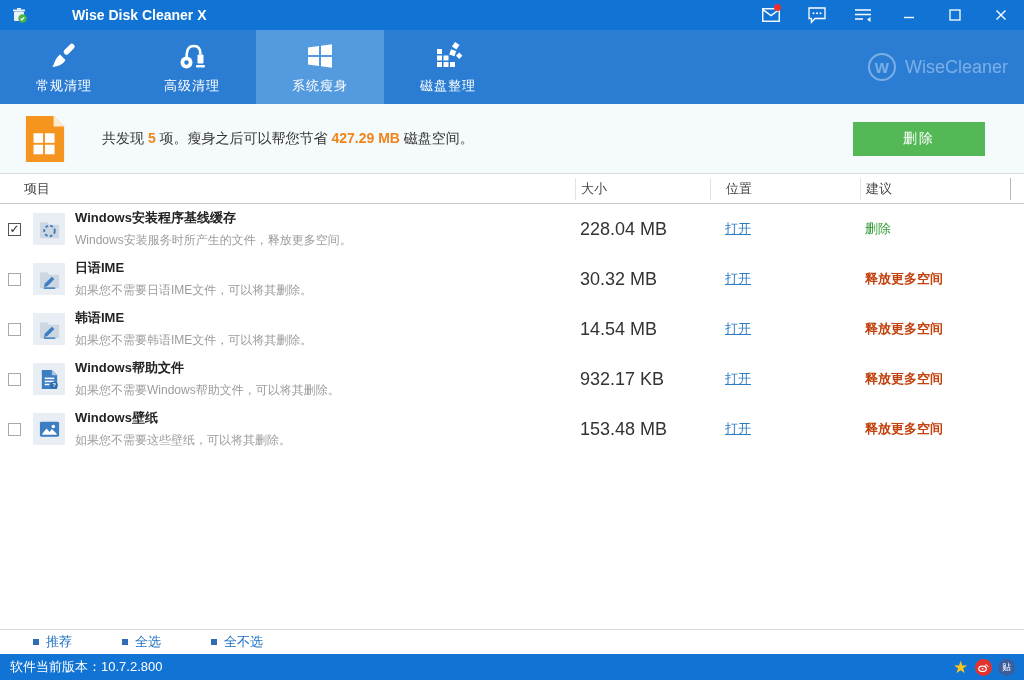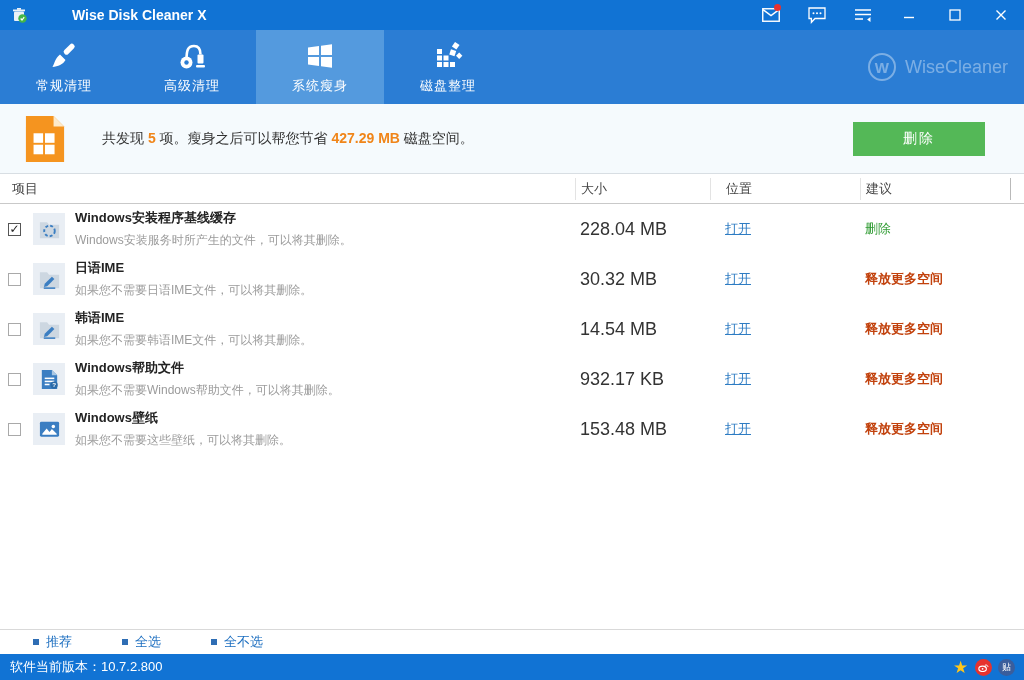--- a/index.html
+++ b/index.html
@@ -40,21 +40,21 @@
   .banner-text { margin-left:36px; font-size:14px; color:#333; }
   .orange { color:#f08519; font-weight:bold; }
   .delete-btn { position:absolute; right:39px; top:18px; width:132px; height:34px;
     background:#54b857; color:#fff; border:none; font-size:14px; letter-spacing:2px;
     font-family:inherit; cursor:pointer; }
 
   
   .thead { height:30px; display:flex; align-items:center; border-bottom:1px solid #c9c9c9;
     font-size:13px; color:#444; flex:0 0 auto; background:#fff; }
   .th { height:22px; display:flex; align-items:center; }
-  .th-item { width:575px; padding-left:12px; }
+  .th-item { width:575px; padding-left:24px; }
   .th-size { width:135px; padding-left:5px; border-left:1px solid #e3e3e3; }
   .th-loc  { width:150px; padding-left:15px; border-left:1px solid #e3e3e3; }
   .th-sug  { width:150px; padding-left:5px; border-left:1px solid #e3e3e3; }
   .th-fill { flex:1; height:22px; border-left:1px solid #b9b9b9; }
 
   .tbody { flex:0 0 auto; }
   .row { height:50px; display:flex; }
   .cell { display:flex; align-items:center; }
   .cell-item { width:575px; }
   .checkbox { width:13px; height:13px; border:1px solid #a9a9a9; background:#fff;
@@ -248,21 +248,21 @@
         <div class="cell cell-item">
           <span class="checkbox checked">✓</span>
           <span class="icon-tile">
             <svg viewBox="0 0 24 24" width="23" height="23">
               <path fill="#cdd7e1" d="M2 4.5 h7.5 l2 2.5 H22 v14 H2z"></path>
               <circle cx="12" cy="13.5" r="5.5" fill="none" stroke="#3b7ec2" stroke-width="2" stroke-dasharray="3 2.2"></circle>
             </svg>
           </span>
           <div class="row-text">
             <div class="row-title">Windows安装程序基线缓存</div>
-            <div class="row-desc">Windows安装服务时所产生的文件，可以将其删除。</div>
+            <div class="row-desc">Windows安装服务时所产生的文件，释放更多空间。</div>
           </div>
         </div>
         <div class="cell cell-size">228.04 MB</div>
         <div class="cell cell-loc">
           <span class="open-link">打开</span>
         </div>
         <div class="cell cell-sug">
           <span class="sug green">删除</span>
         </div>
       </div>

